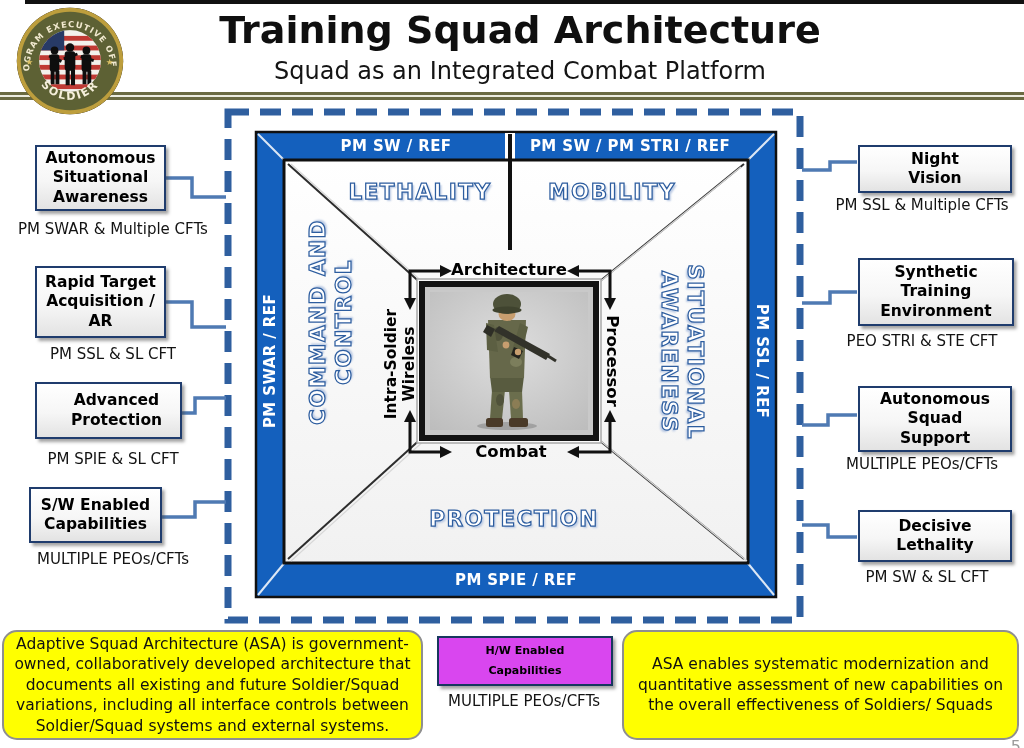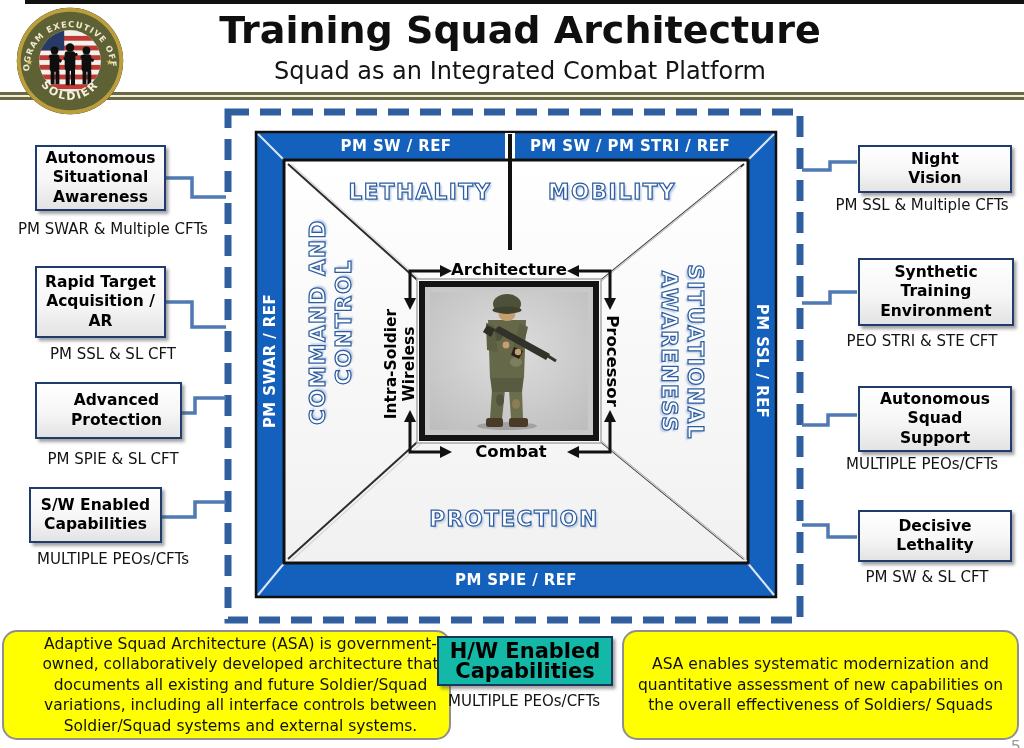--- a/index.html
+++ b/index.html
@@ -25,23 +25,23 @@
              letter-spacing:.4px;white-space:pre;transform:translate(-50%,-50%);}
   .domain-word{position:absolute;z-index:4;font-weight:bold;font-size:21.5px;letter-spacing:1.5px;
                color:#fff;-webkit-text-stroke:1.25px #2d5d9f;text-shadow:2px 2px 2px #bccbe4;
                white-space:pre-line;text-align:center;line-height:26px;transform:translate(-50%,-50%);}
   .core-label{position:absolute;z-index:4;font-weight:bold;font-size:16.5px;color:#000;
               white-space:pre-line;text-align:center;line-height:18px;transform:translate(-50%,-50%);}
   
   .note{position:absolute;z-index:4;background:#FFFF00;border:2.5px solid #8f8f8f;border-radius:15px;
         display:flex;align-items:center;justify-content:center;text-align:center;
         font-size:15.5px;line-height:20.5px;color:#111;white-space:pre-line;}
-  .hw-box{position:absolute;z-index:4;background:#14b8a6;border:2.5px solid #17375e;
+  .hw-box{position:absolute;z-index:4;background:#d946ef;border:2.5px solid #17375e;
           box-shadow:2.5px 3px 3px rgba(70,70,70,.5);display:flex;align-items:center;justify-content:center;
-          text-align:center;font-weight:bold;font-size:21px;line-height:20px;color:#000;white-space:pre-line;}
+          text-align:center;font-weight:bold;font-size:11px;line-height:20px;color:#000;white-space:pre-line;}
   .page-num{position:absolute;right:3px;bottom:-8px;z-index:6;color:#9a9a9a;font-size:16px;}
   svg.overlay{position:absolute;left:0;top:0;z-index:2;}
 </style>
 </head>
 <body>
 
 <div class="top-border"></div>
 <div class="olive-rule"></div>
 <div class="page-title">Training Squad Architecture</div>
 <div class="page-subtitle">Squad as an Integrated Combat Platform</div>
@@ -242,21 +242,21 @@
 Environment</div>
 <div class="caption" style="left:820px;top:332px;width:204px;">PEO STRI &amp; STE CFT</div>
 <div class="callout" style="left:858px;top:386px;width:150px;height:62px;">Autonomous
 Squad
 Support</div>
 <div class="caption" style="left:820px;top:455px;width:204px;">MULTIPLE PEOs/CFTs</div>
 <div class="callout" style="left:858px;top:510px;width:150px;height:48px;">Decisive
 Lethality</div>
 <div class="caption" style="left:830px;top:568px;width:194px;">PM SW &amp; SL CFT</div>
 
-<div class="note" style="left:2px;top:630px;width:417px;height:106px;padding-left:28px;">Adaptive Squad Architecture (ASA) is government-
+<div class="note" style="left:2px;top:630px;width:417px;height:106px;">Adaptive Squad Architecture (ASA) is government-
 owned,  collaboratively developed architecture that
 documents all existing and future Soldier/Squad
 variations, including all interface controls between
 Soldier/Squad systems and external systems.</div>
 <div class="hw-box" style="left:437px;top:636px;width:172px;height:46px;">H/W Enabled
 Capabilities</div>
 <div class="caption" style="left:424px;top:692px;width:200px;">MULTIPLE PEOs/CFTs</div>
 <div class="note" style="left:622px;top:630px;width:393px;height:106px;">ASA enables systematic modernization and
 quantitative assessment of new capabilities  on
 the overall effectiveness of Soldiers/  Squads</div>

